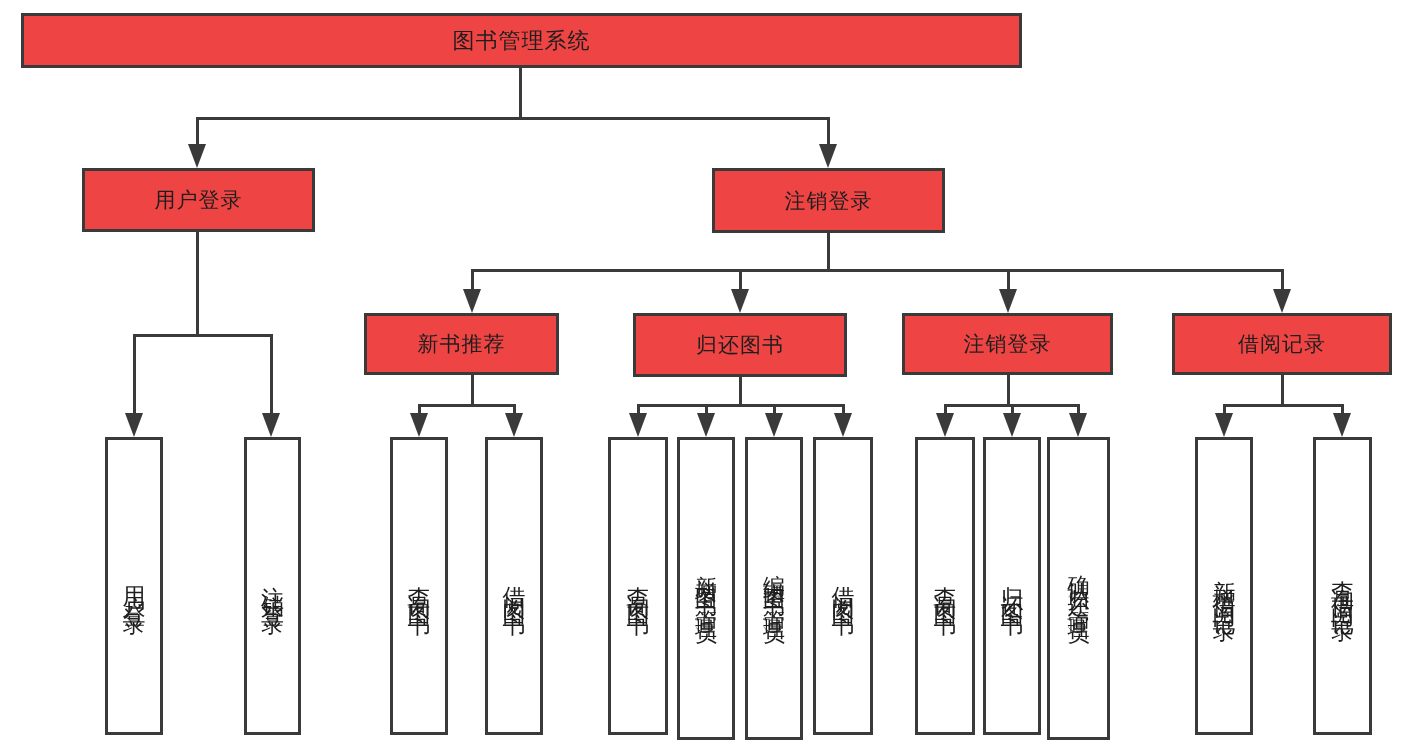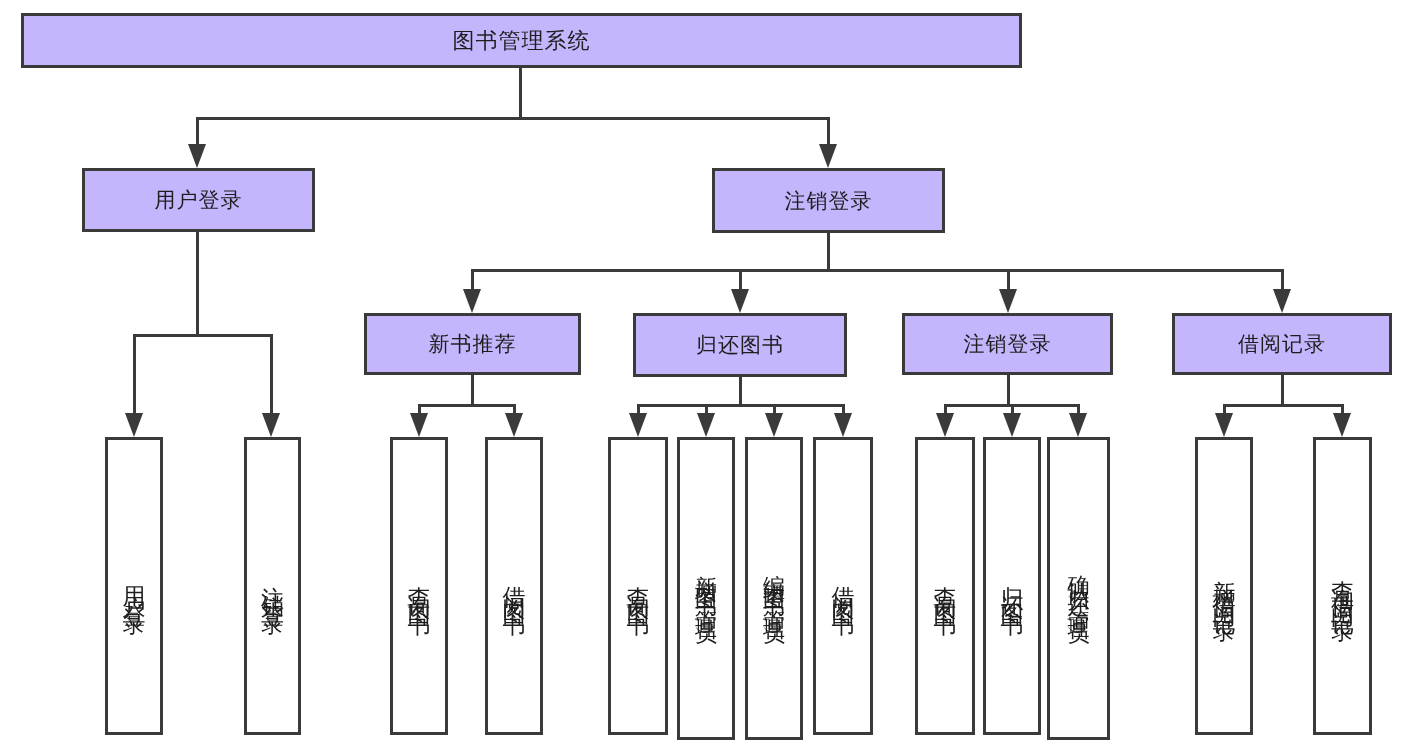--- a/index.html
+++ b/index.html
@@ -12,21 +12,21 @@
     position:relative;
     width:1405px;height:747px;
     background:#ffffff;
     overflow:hidden;
   }
   
   .box{
     position:absolute;
     box-sizing:border-box;
     border:3px solid var(--line);
-    background:#c4b5fd;
+    background:#ef4444;
     display:flex;align-items:center;justify-content:center;
     z-index:2;
   }
   .box span{
     font-size:21px;color:var(--text);letter-spacing:1px;
     white-space:nowrap;
   }
   .box.root span{font-size:22px;}
   
   .vbox{
@@ -133,21 +133,21 @@
     <span>图书管理系统</span>
   </div>
 
   <div class="box" style="left:82px;top:168px;width:233px;height:64px">
     <span>用户登录</span>
   </div>
   <div class="box" style="left:712px;top:168px;width:233px;height:65px">
     <span>注销登录</span>
   </div>
 
-  <div class="box" style="left:364px;top:313px;width:217px;height:62px">
+  <div class="box" style="left:364px;top:313px;width:195px;height:62px">
     <span>新书推荐</span>
   </div>
   <div class="box" style="left:633px;top:313px;width:214px;height:64px">
     <span>归还图书</span>
   </div>
   <div class="box" style="left:902px;top:313px;width:211px;height:62px">
     <span>注销登录</span>
   </div>
   <div class="box" style="left:1172px;top:313px;width:220px;height:62px">
     <span>借阅记录</span>

